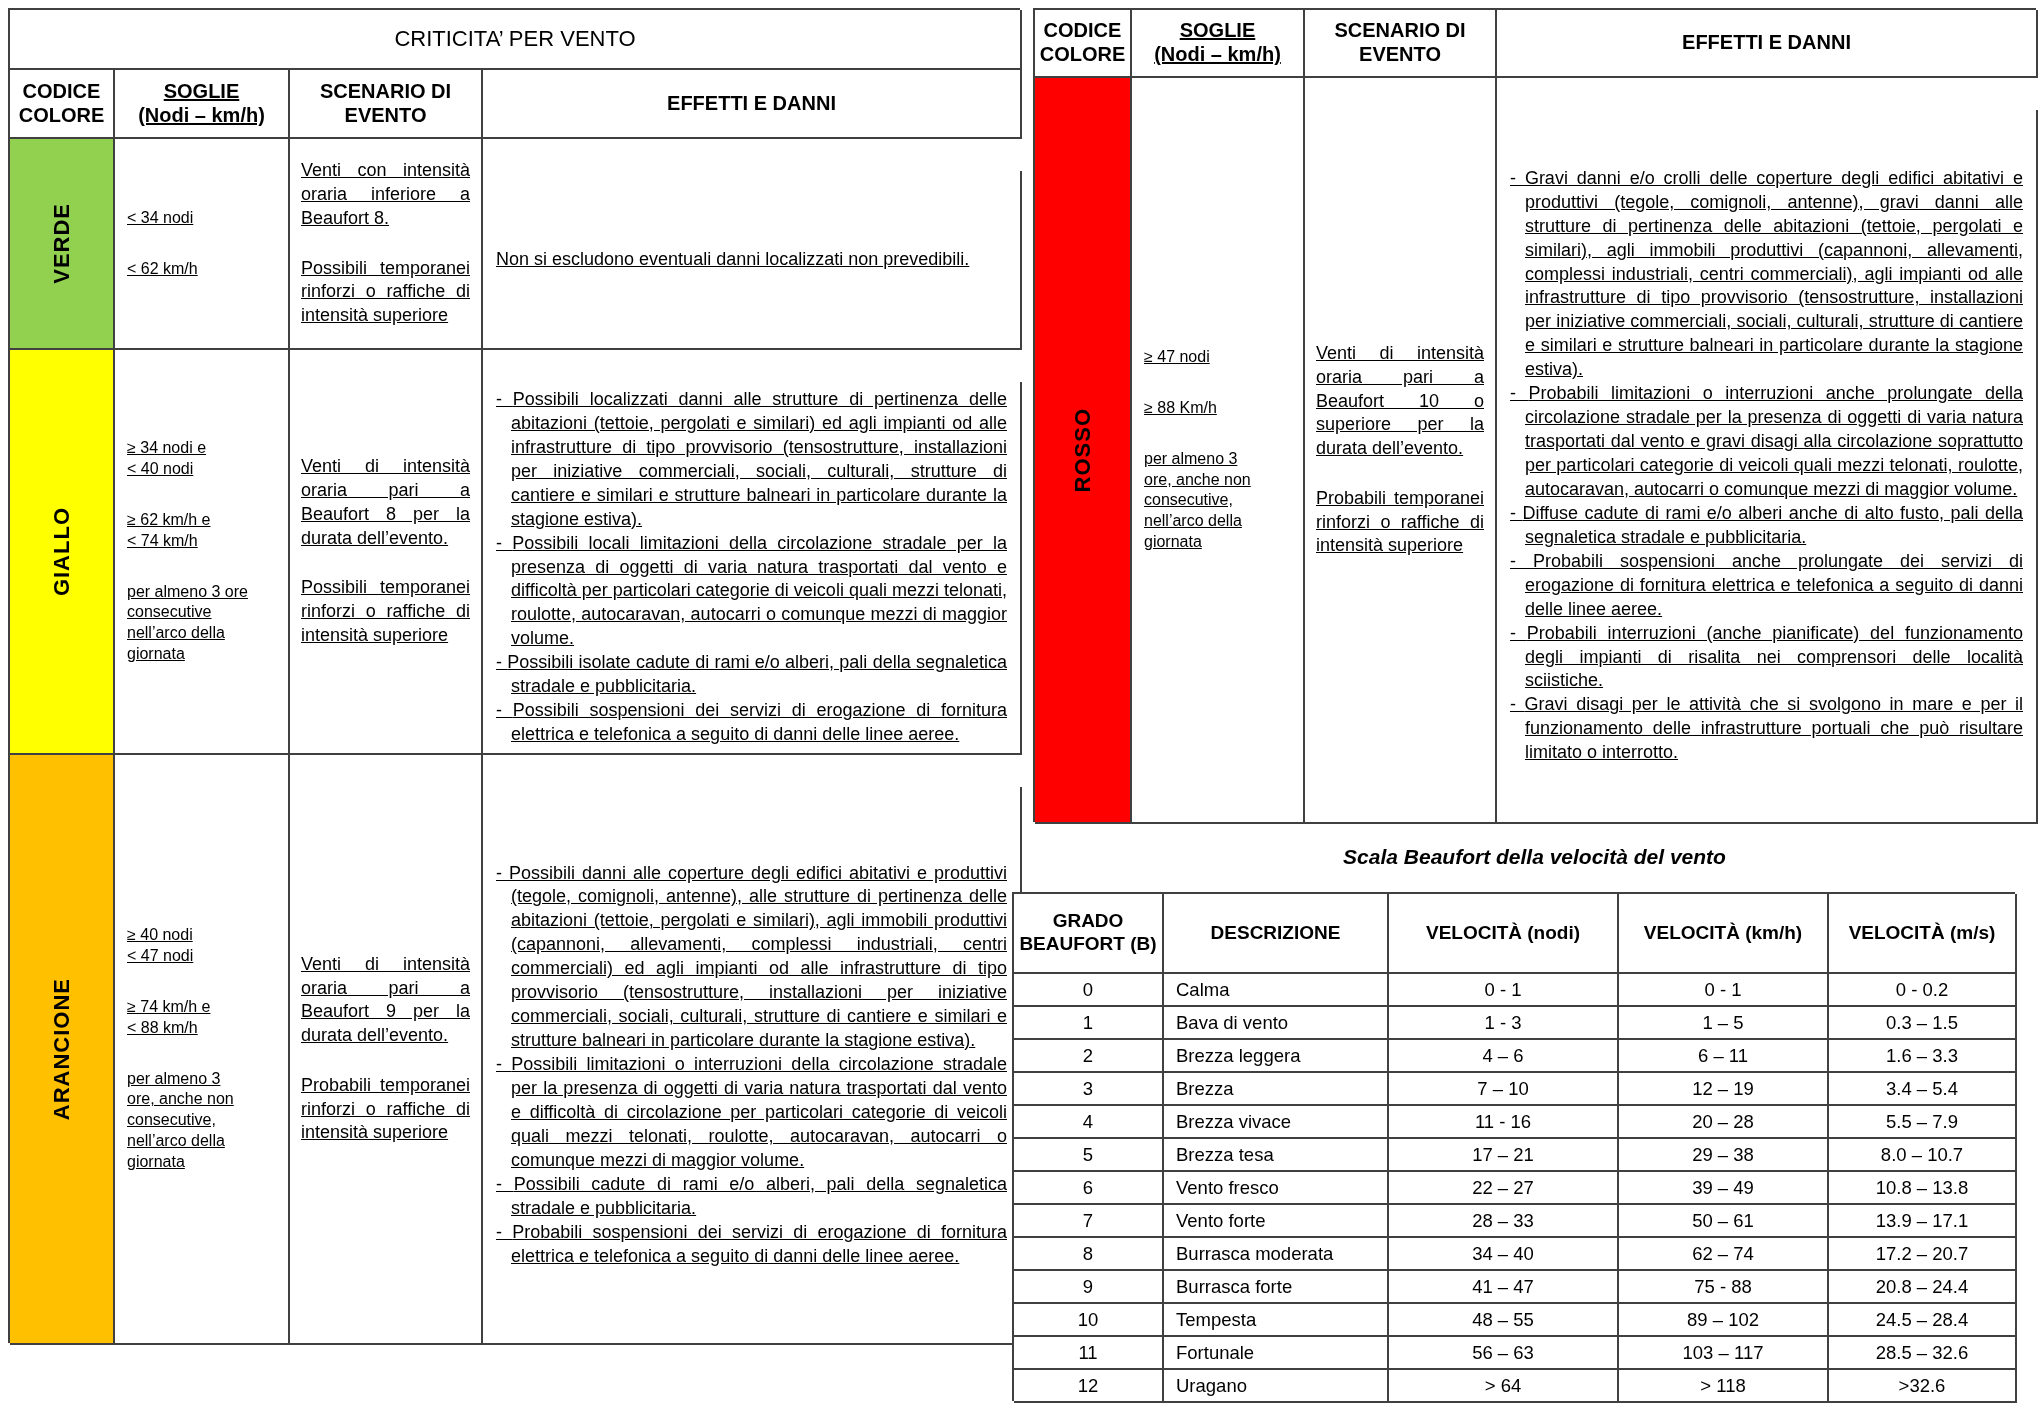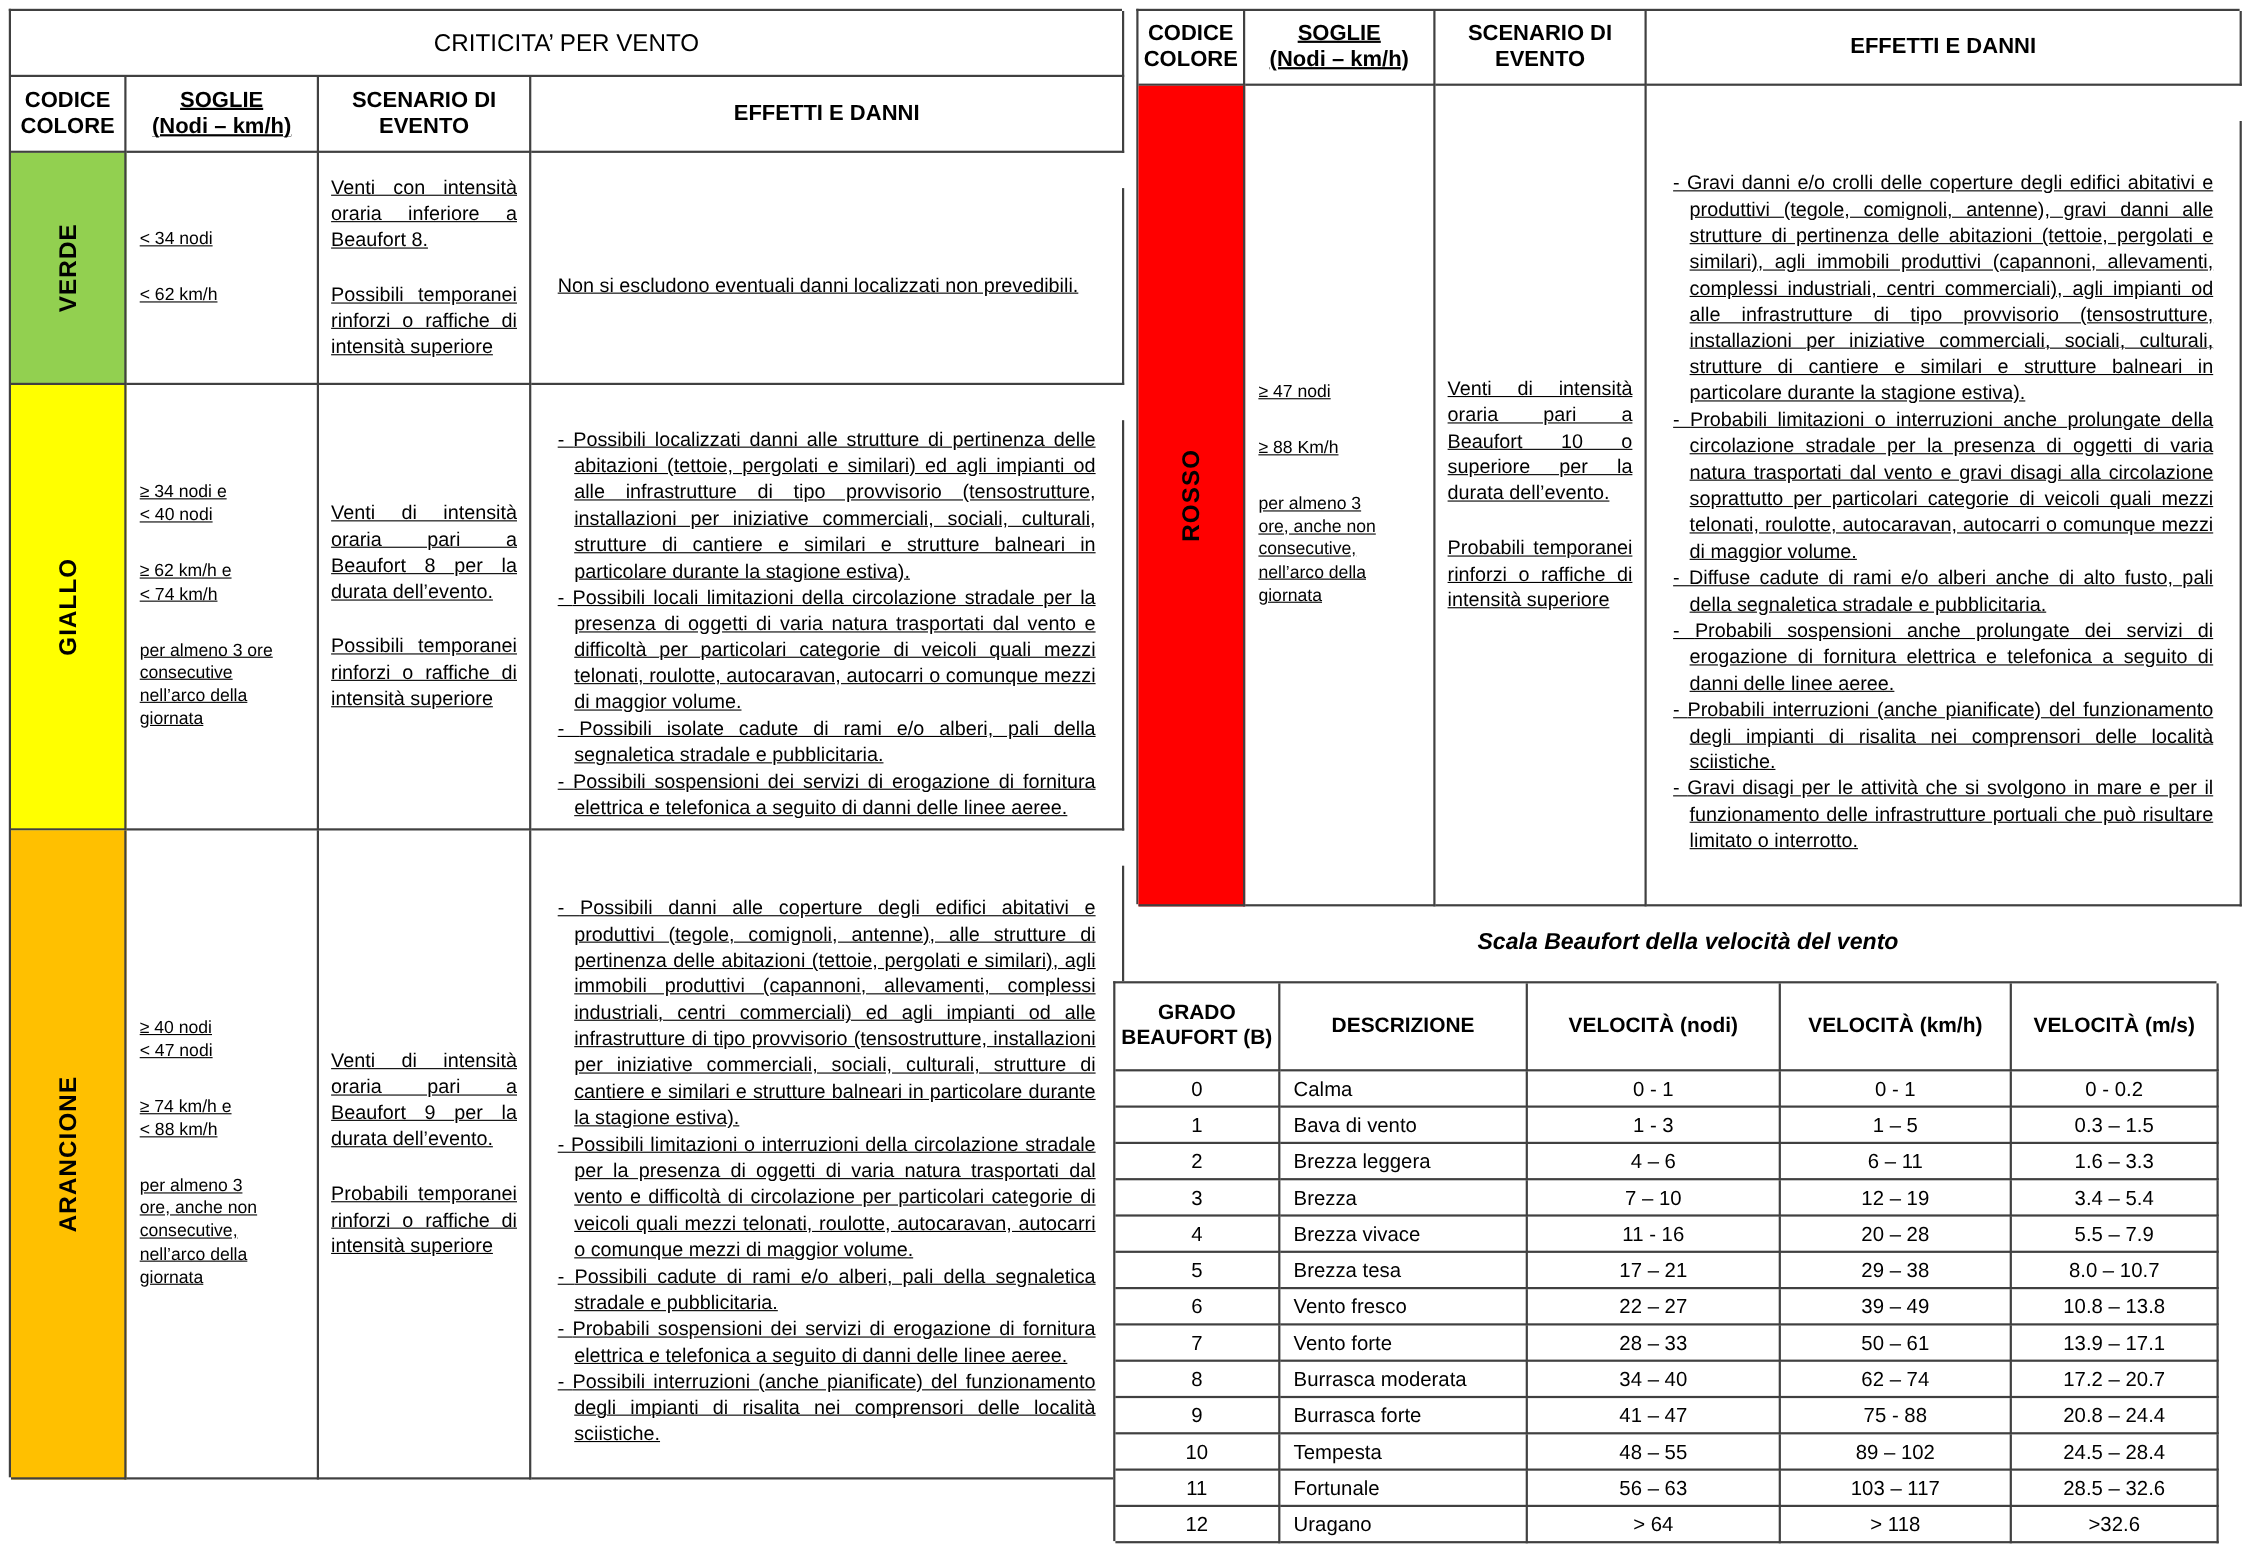--- a/index.html
+++ b/index.html
@@ -19,21 +19,21 @@
   #left-table{left:8px;top:8px;width:1012px;height:1335px;
     grid-template-columns:105px 175px 193px 539px;
     grid-template-rows:60px 69px 211px 405px 590px;}
   .title-cell{grid-column:1/5;font-weight:normal;font-size:22px;}
   .hdr{font-weight:bold;font-size:20px;line-height:1.18;}
   .hdr .sub{font-weight:bold;}
   .vlabel{writing-mode:vertical-rl;transform:rotate(180deg);
           font-weight:bold;font-size:22px;letter-spacing:1px;}
   .soglie{padding:10px 12px;font-size:16px;line-height:1.3;gap:30px;white-space:pre-line;}
   .scenario{padding:8px 11px;font-size:18px;line-height:1.32;text-align:justify;gap:26px;}
-  .effetti{padding:8px 24px;font-size:18px;line-height:1.33;text-align:justify;margin-top:32px;}
+  .effetti{padding:8px 13px;font-size:18px;line-height:1.33;text-align:justify;margin-top:32px;}
   .effetti .plain{text-align:left;}
   .bullet{padding-left:15px;text-indent:-15px;}
   .bullet::before{content:"- ";}
 
   
   #right-table{left:1033px;top:8px;width:1003px;height:814px;
     grid-template-columns:97px 173px 192px 541px;
     grid-template-rows:68px 746px;}
 
   
@@ -115,21 +115,20 @@
   </div>
   <div class="cell scenario vcol">
     <div>Venti di intensità oraria pari a Beaufort 9 per la durata dell’evento.</div>
     <div>Probabili temporanei rinforzi o raffiche di intensità superiore</div>
   </div>
   <div class="cell effetti vcol">
     <div class="bullet">Possibili danni alle coperture degli edifici abitativi e produttivi (tegole, comignoli, antenne), alle strutture di pertinenza delle abitazioni (tettoie, pergolati e similari), agli immobili produttivi (capannoni, allevamenti, complessi industriali, centri commerciali) ed agli impianti od alle infrastrutture di tipo provvisorio (tensostrutture, installazioni per iniziative commerciali, sociali, culturali, strutture di cantiere e similari e strutture balneari in particolare durante la stagione estiva).</div>
     <div class="bullet">Possibili limitazioni o interruzioni della circolazione stradale per la presenza di oggetti di varia natura trasportati dal vento e difficoltà di circolazione per particolari categorie di veicoli quali mezzi telonati, roulotte, autocaravan, autocarri o comunque mezzi di maggior volume.</div>
     <div class="bullet">Possibili cadute di rami e/o alberi, pali della segnaletica stradale e pubblicitaria.</div>
     <div class="bullet">Probabili sospensioni dei servizi di erogazione di fornitura elettrica e telefonica a seguito di danni delle linee aeree.</div>
-    <div class="bullet">Possibili interruzioni (anche pianificate) del funzionamento degli impianti di risalita nei comprensori delle località sciistiche.</div>
   </div>
 </div>
 
 <div class="tbl" id="right-table">
   <div class="cell center hdr">CODICE COLORE</div>
   <div class="cell center hdr vcol">
     <div>SOGLIE</div>
     <div class="sub">(Nodi – km/h)</div>
   </div>
   <div class="cell center hdr">SCENARIO DI EVENTO</div>

